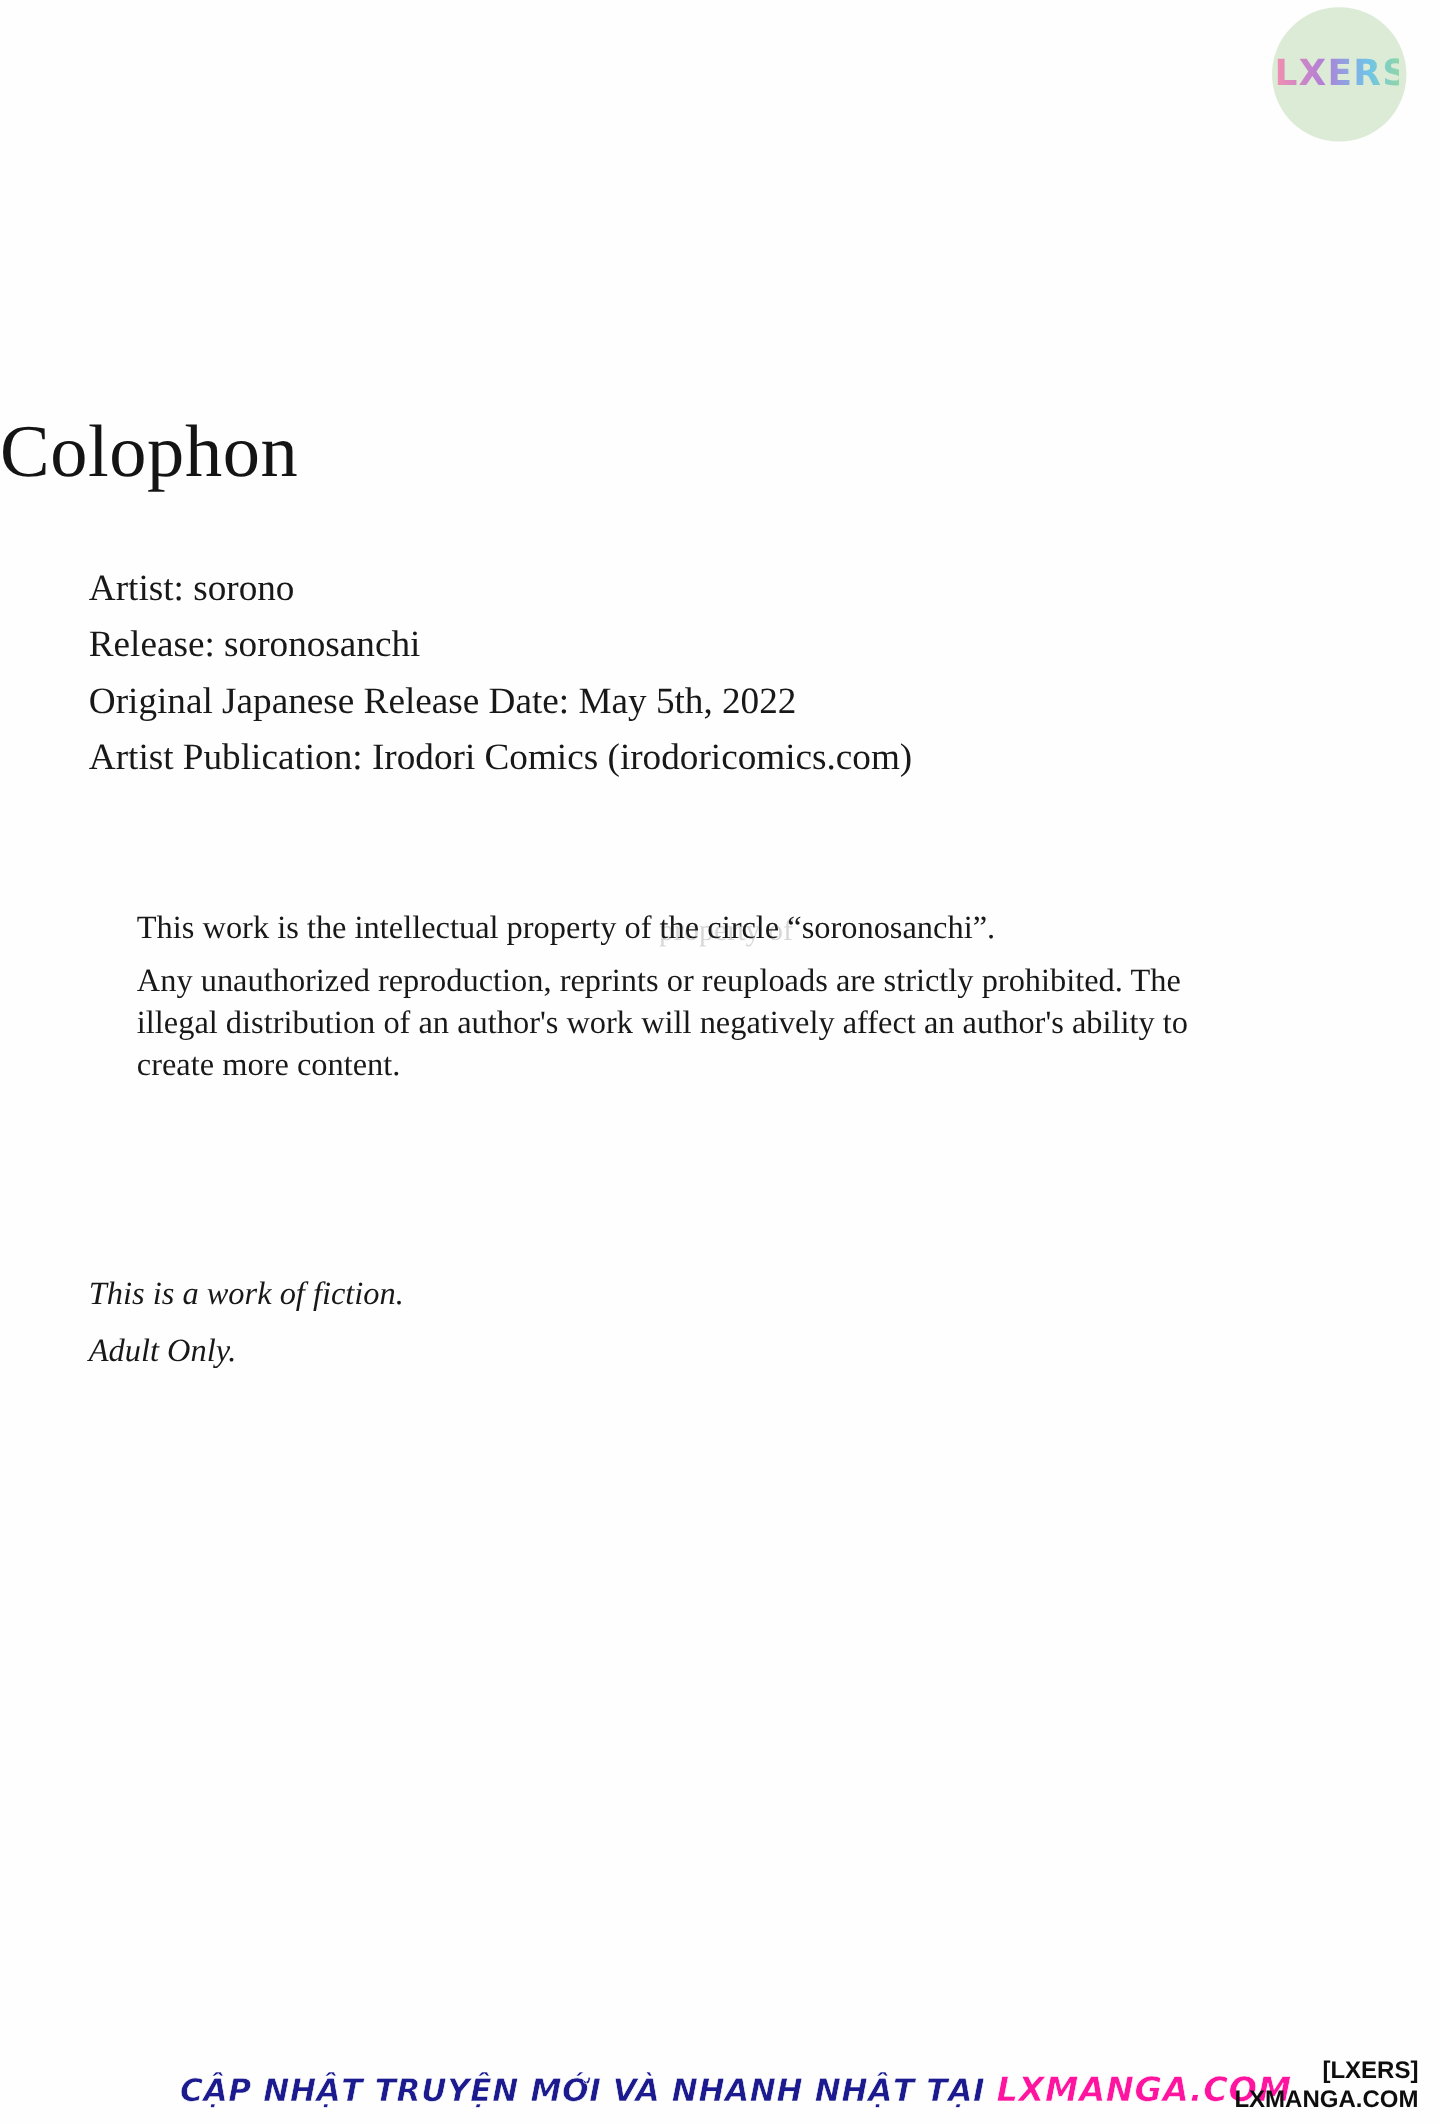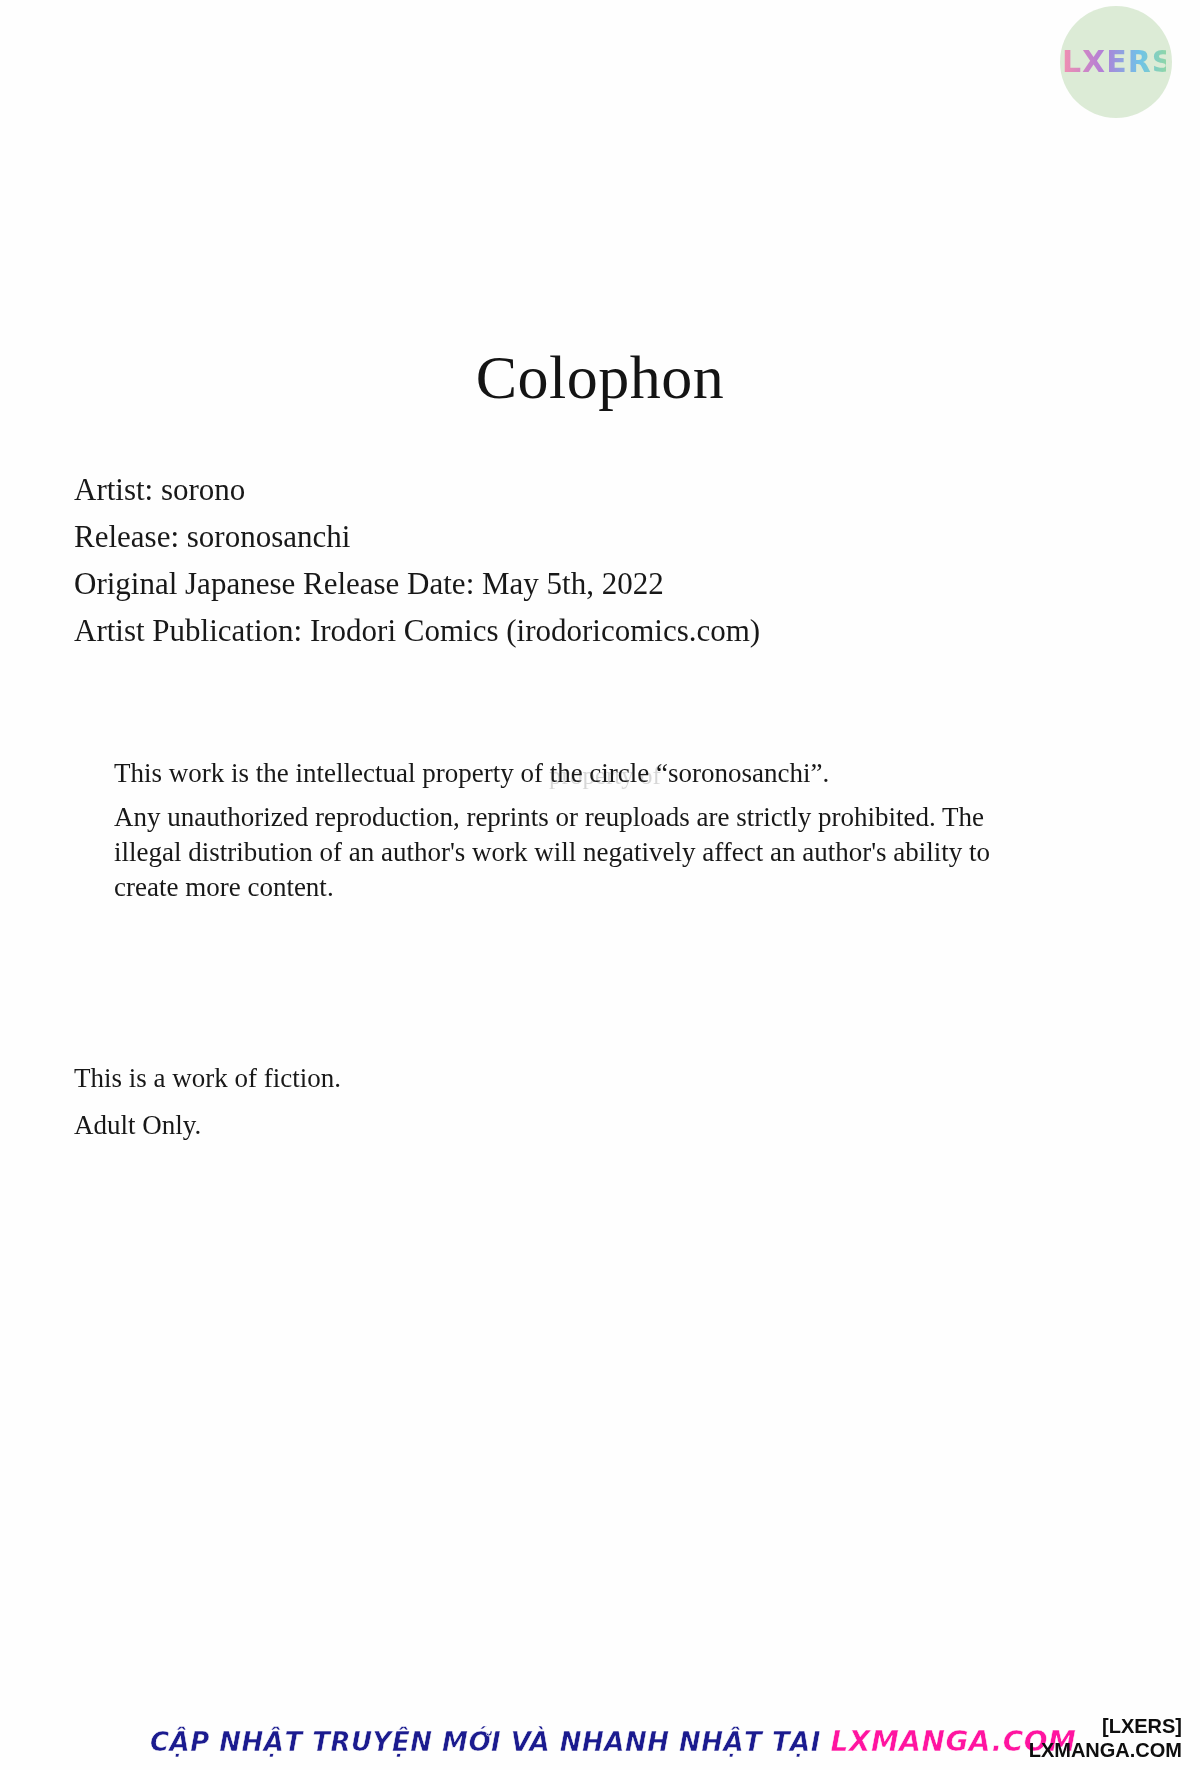--- a/index.html
+++ b/index.html
@@ -50,21 +50,20 @@
     color: transparent;
     text-shadow: none;
   }
 
   
   .doc-title {
     position: absolute;
     top: 300px;
     left: 0;
     width: 1200px;
-    text-align: center;
     font-size: 62px;
     font-weight: normal;
     letter-spacing: 0.5px;
     color: #141414;
   }
 
   .meta-block {
     position: absolute;
     top: 466px;
     left: 74px;
@@ -99,20 +98,21 @@
   .closing-block {
     position: absolute;
     top: 1055px;
     left: 74px;
     width: 900px;
   }
   .closing-line {
     font-size: 27px;
     line-height: 47px;
     color: #181818;
+    font-style: italic;
   }
 
   
   .ghost-text {
     position: absolute;
     left: 395px;
     top: 752px;
     width: 420px;
     font-size: 25px;
     line-height: 48px;

